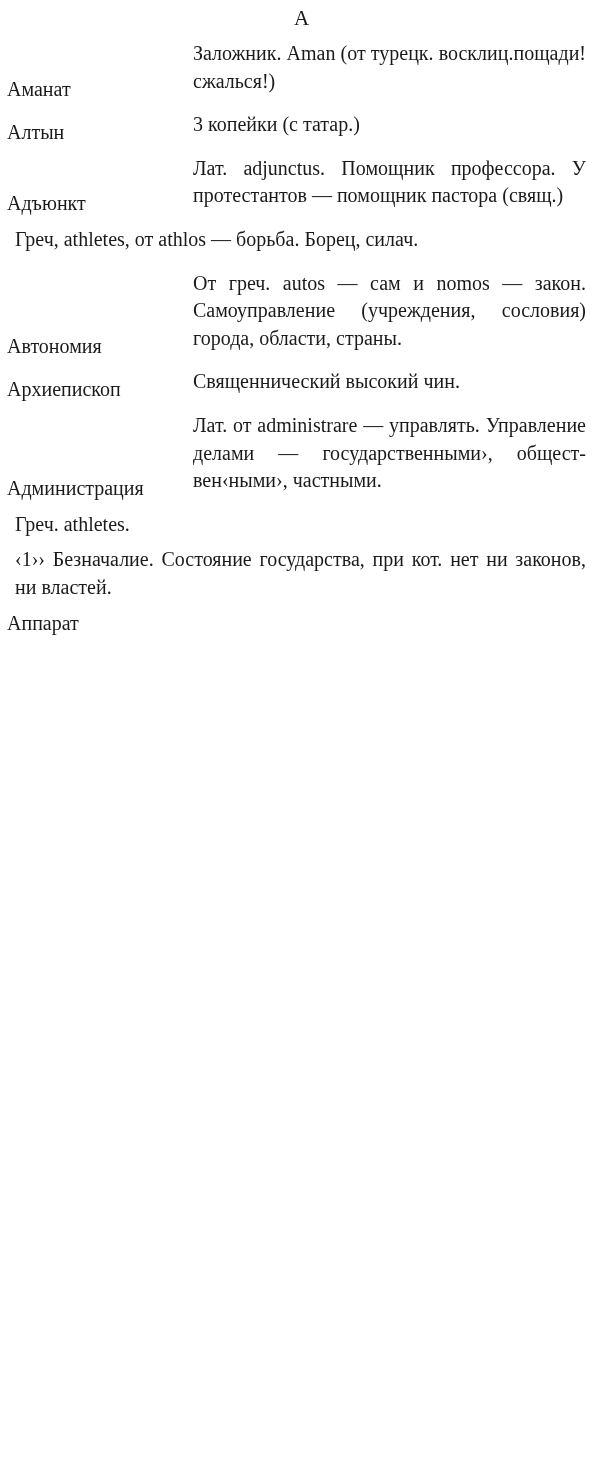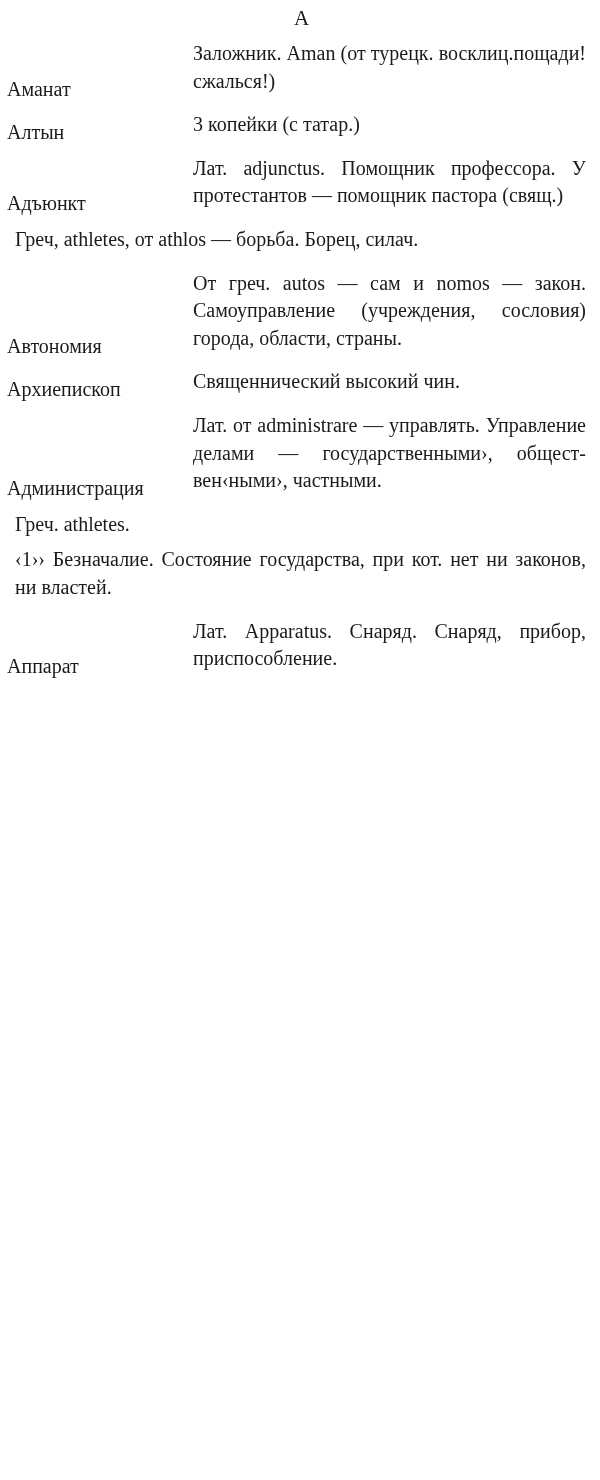--- a/index.html
+++ b/index.html
@@ -96,17 +96,14 @@
     <div class="def">
       <p>Греч. athletes.</p>
       <p>‹1›› Безначалие. Состояние государства, при кот. нет ни законов, ни властей.</p>
     </div>
   </div>
 
   <div class="entry">
     <div class="term">
       <span class="line">Аппарат</span>
     </div>
-    <div class="def">
-      <p>Лат. Apparatus. Снаряд. Снаряд, прибор, приспособление.</p>
-    </div>
   </div>
 </div>
 
 </body></html>

